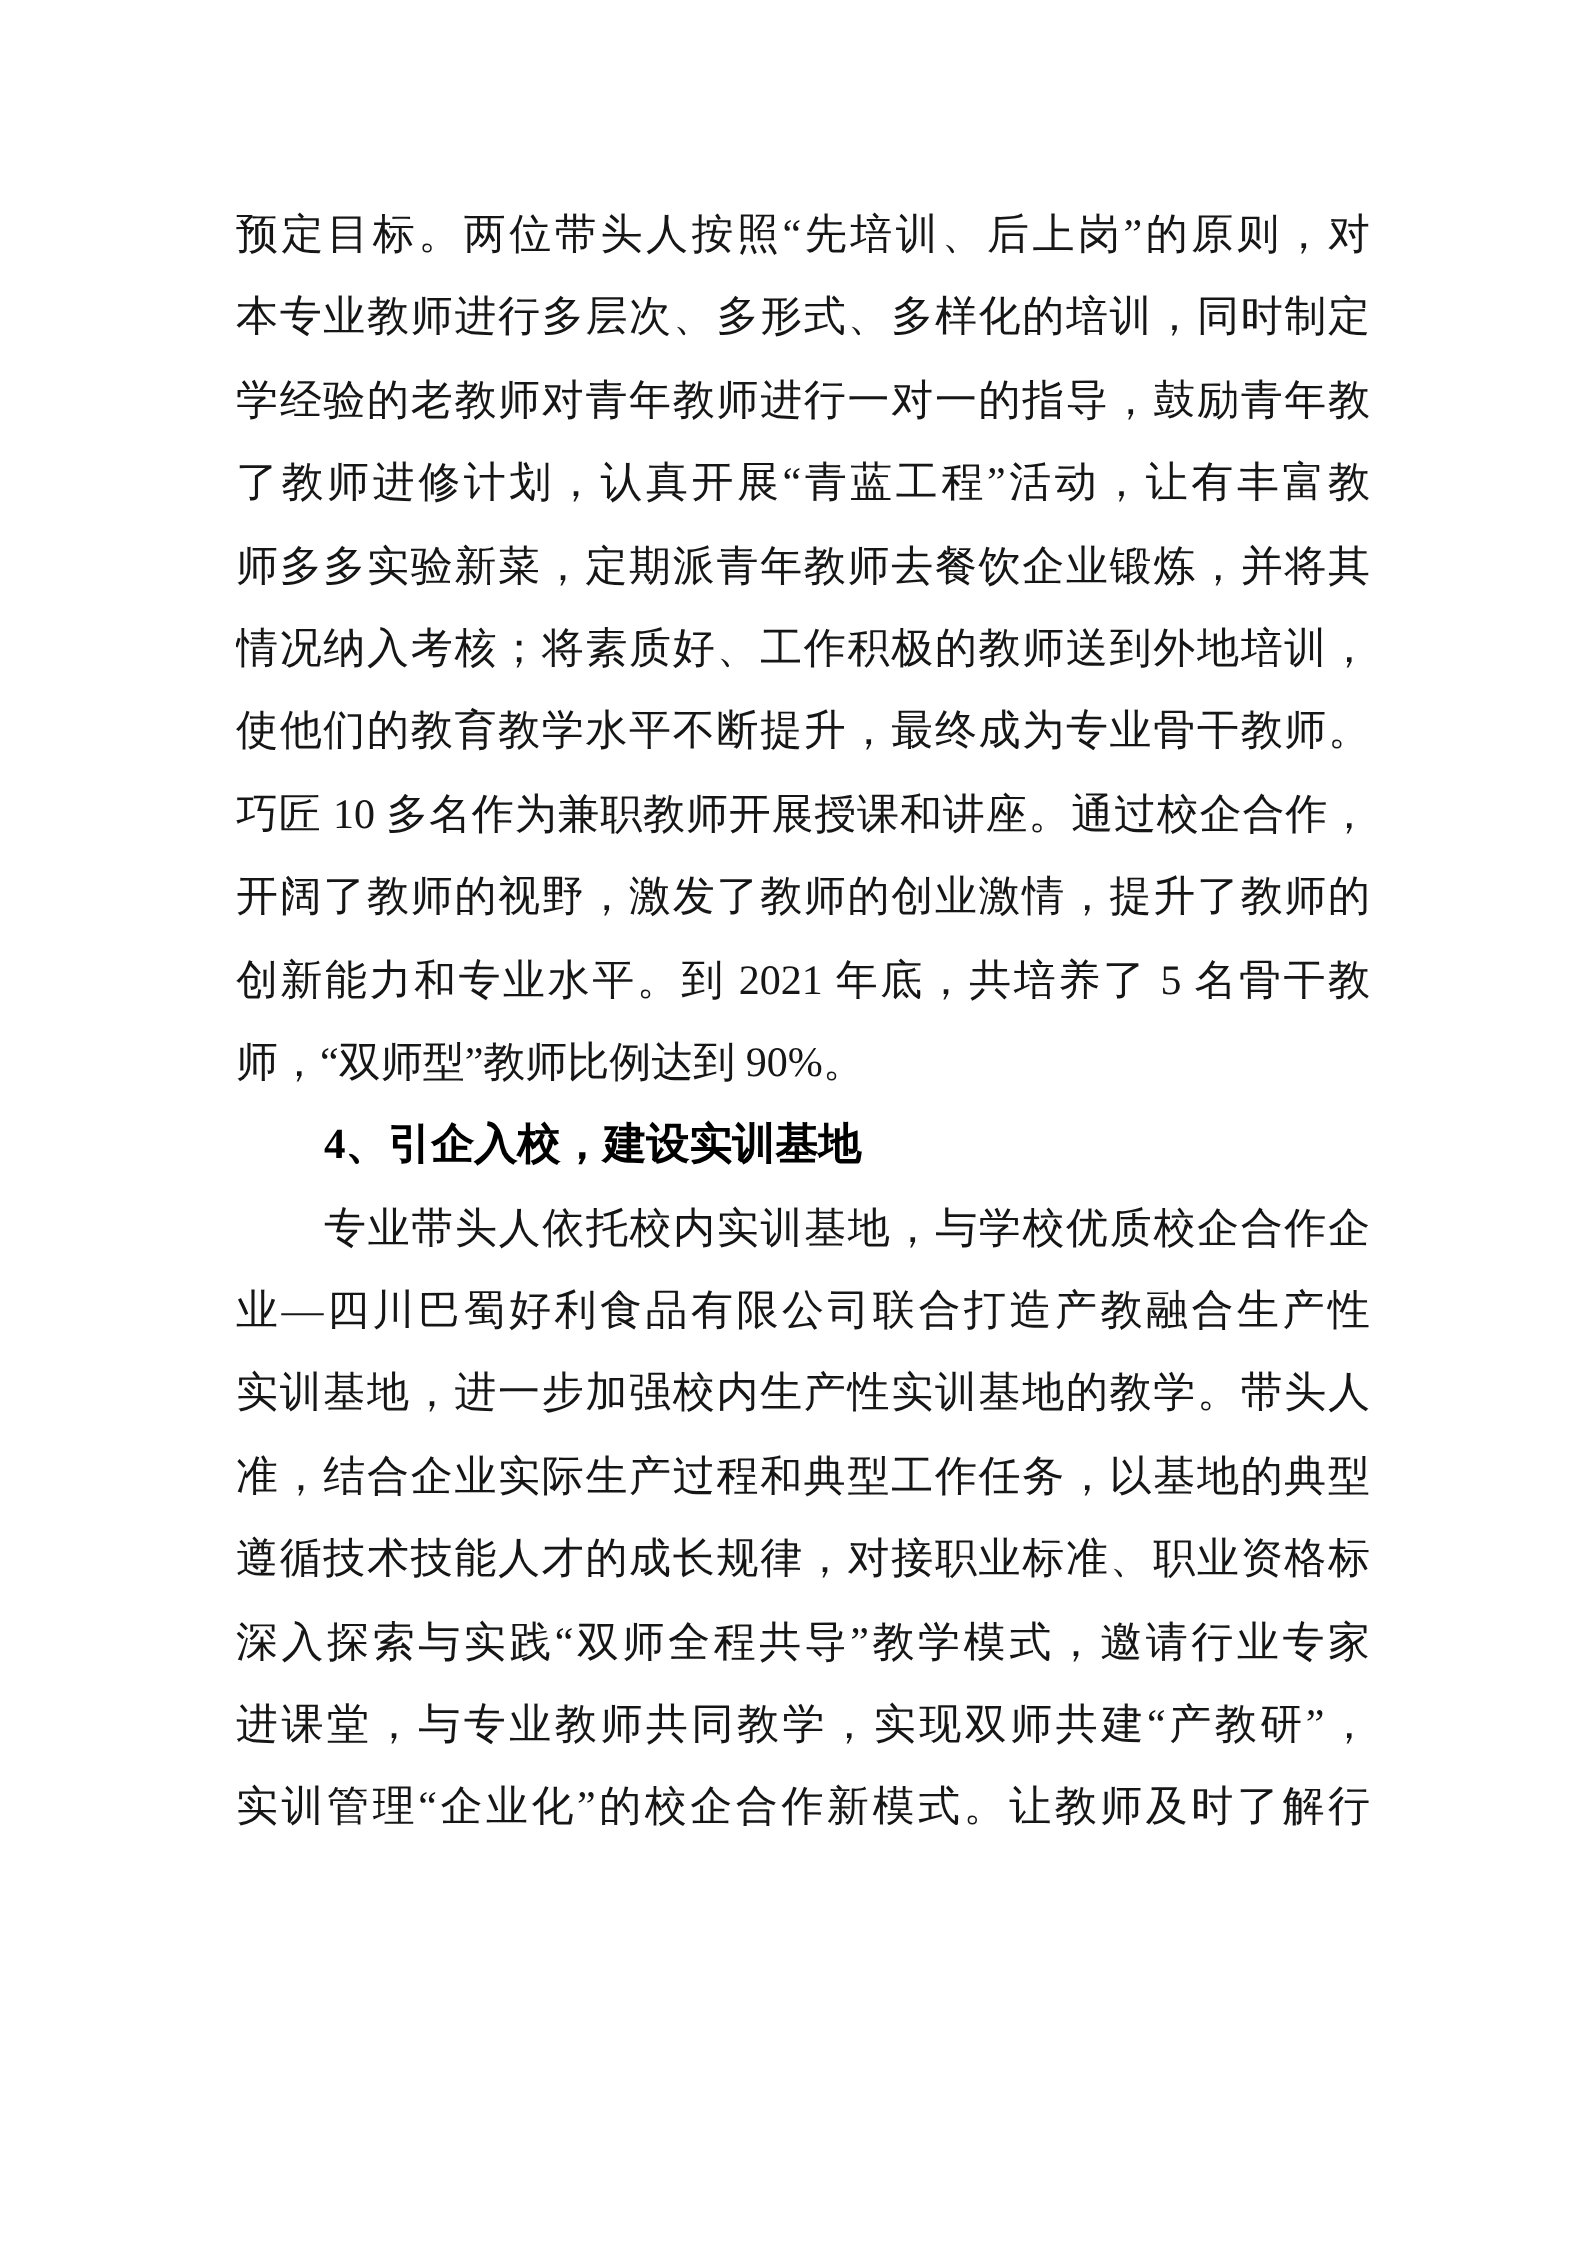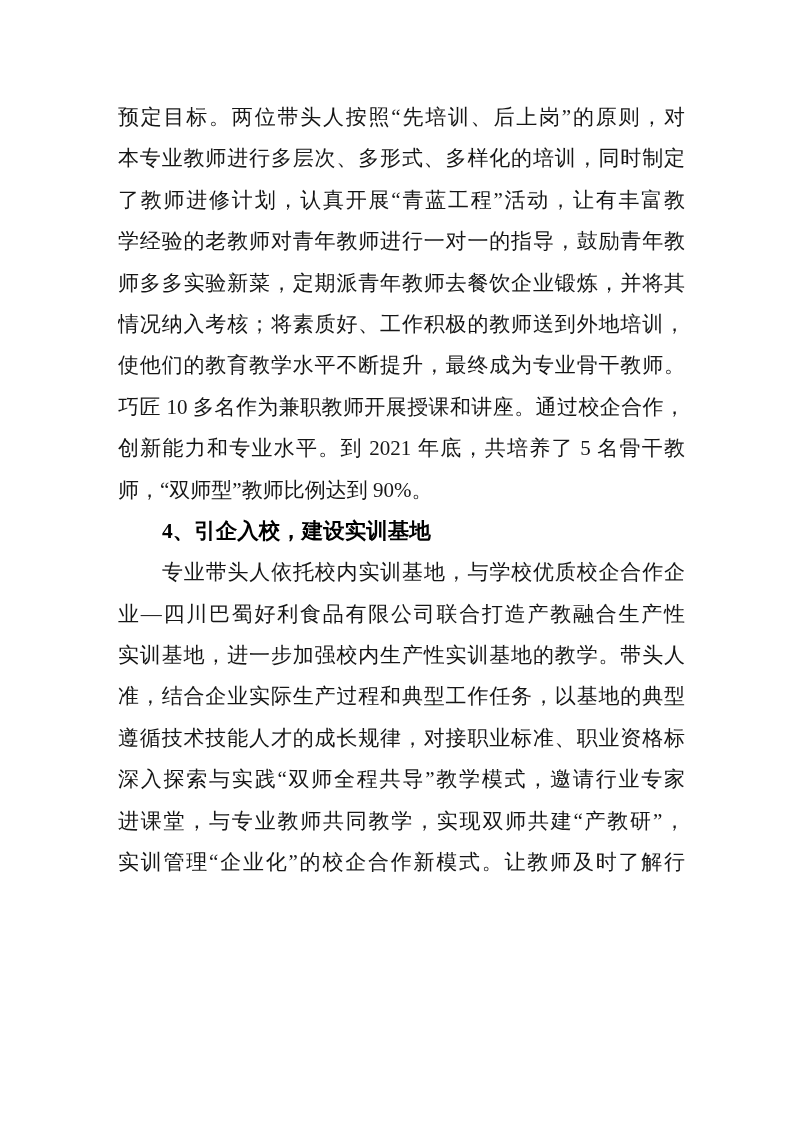--- a/index.html
+++ b/index.html
@@ -61,29 +61,30 @@
 </style>
 </head>
 <body>
 
 <div class="page">
   <div class="content">
 
     <div class="paragraph">
       <div class="line">预定目标。两位带头人按照“先培训、后上岗”的原则，对</div>
       <div class="line">本专业教师进行多层次、多形式、多样化的培训，同时制定</div>
+      <div class="line">学经验的老教师对青年教师进行一对一的指导，鼓励青年教</div>
       <div class="line">了教师进修计划，认真开展“青蓝工程”活动，让有丰富教</div>
-      <div class="line">学经验的老教师对青年教师进行一对一的指导，鼓励青年教</div>
       <div class="line">师多多实验新菜，定期派青年教师去餐饮企业锻炼，并将其</div>
       <div class="line">情况纳入考核；将素质好、工作积极的教师送到外地培训，</div>
       <div class="line">使他们的教育教学水平不断提升，最终成为专业骨干教师。</div>
     </div>
 
     <div class="paragraph">
       <div class="line">巧匠 10 多名作为兼职教师开展授课和讲座。通过校企合作，</div>
+      <div class="line">开阔了教师的视野，激发了教师的创业激情，提升了教师的</div>
       <div class="line">创新能力和专业水平。到 2021 年底，共培养了 5 名骨干教</div>
       <div class="line plain">师，“双师型”教师比例达到 90%。</div>
     </div>
 
     <h2 class="heading-line">4、引企入校，建设实训基地</h2>
 
     <div class="paragraph">
       <div class="line indent">专业带头人依托校内实训基地，与学校优质校企合作企</div>
       <div class="line">业—四川巴蜀好利食品有限公司联合打造产教融合生产性</div>
       <div class="line">实训基地，进一步加强校内生产性实训基地的教学。带头人</div>

